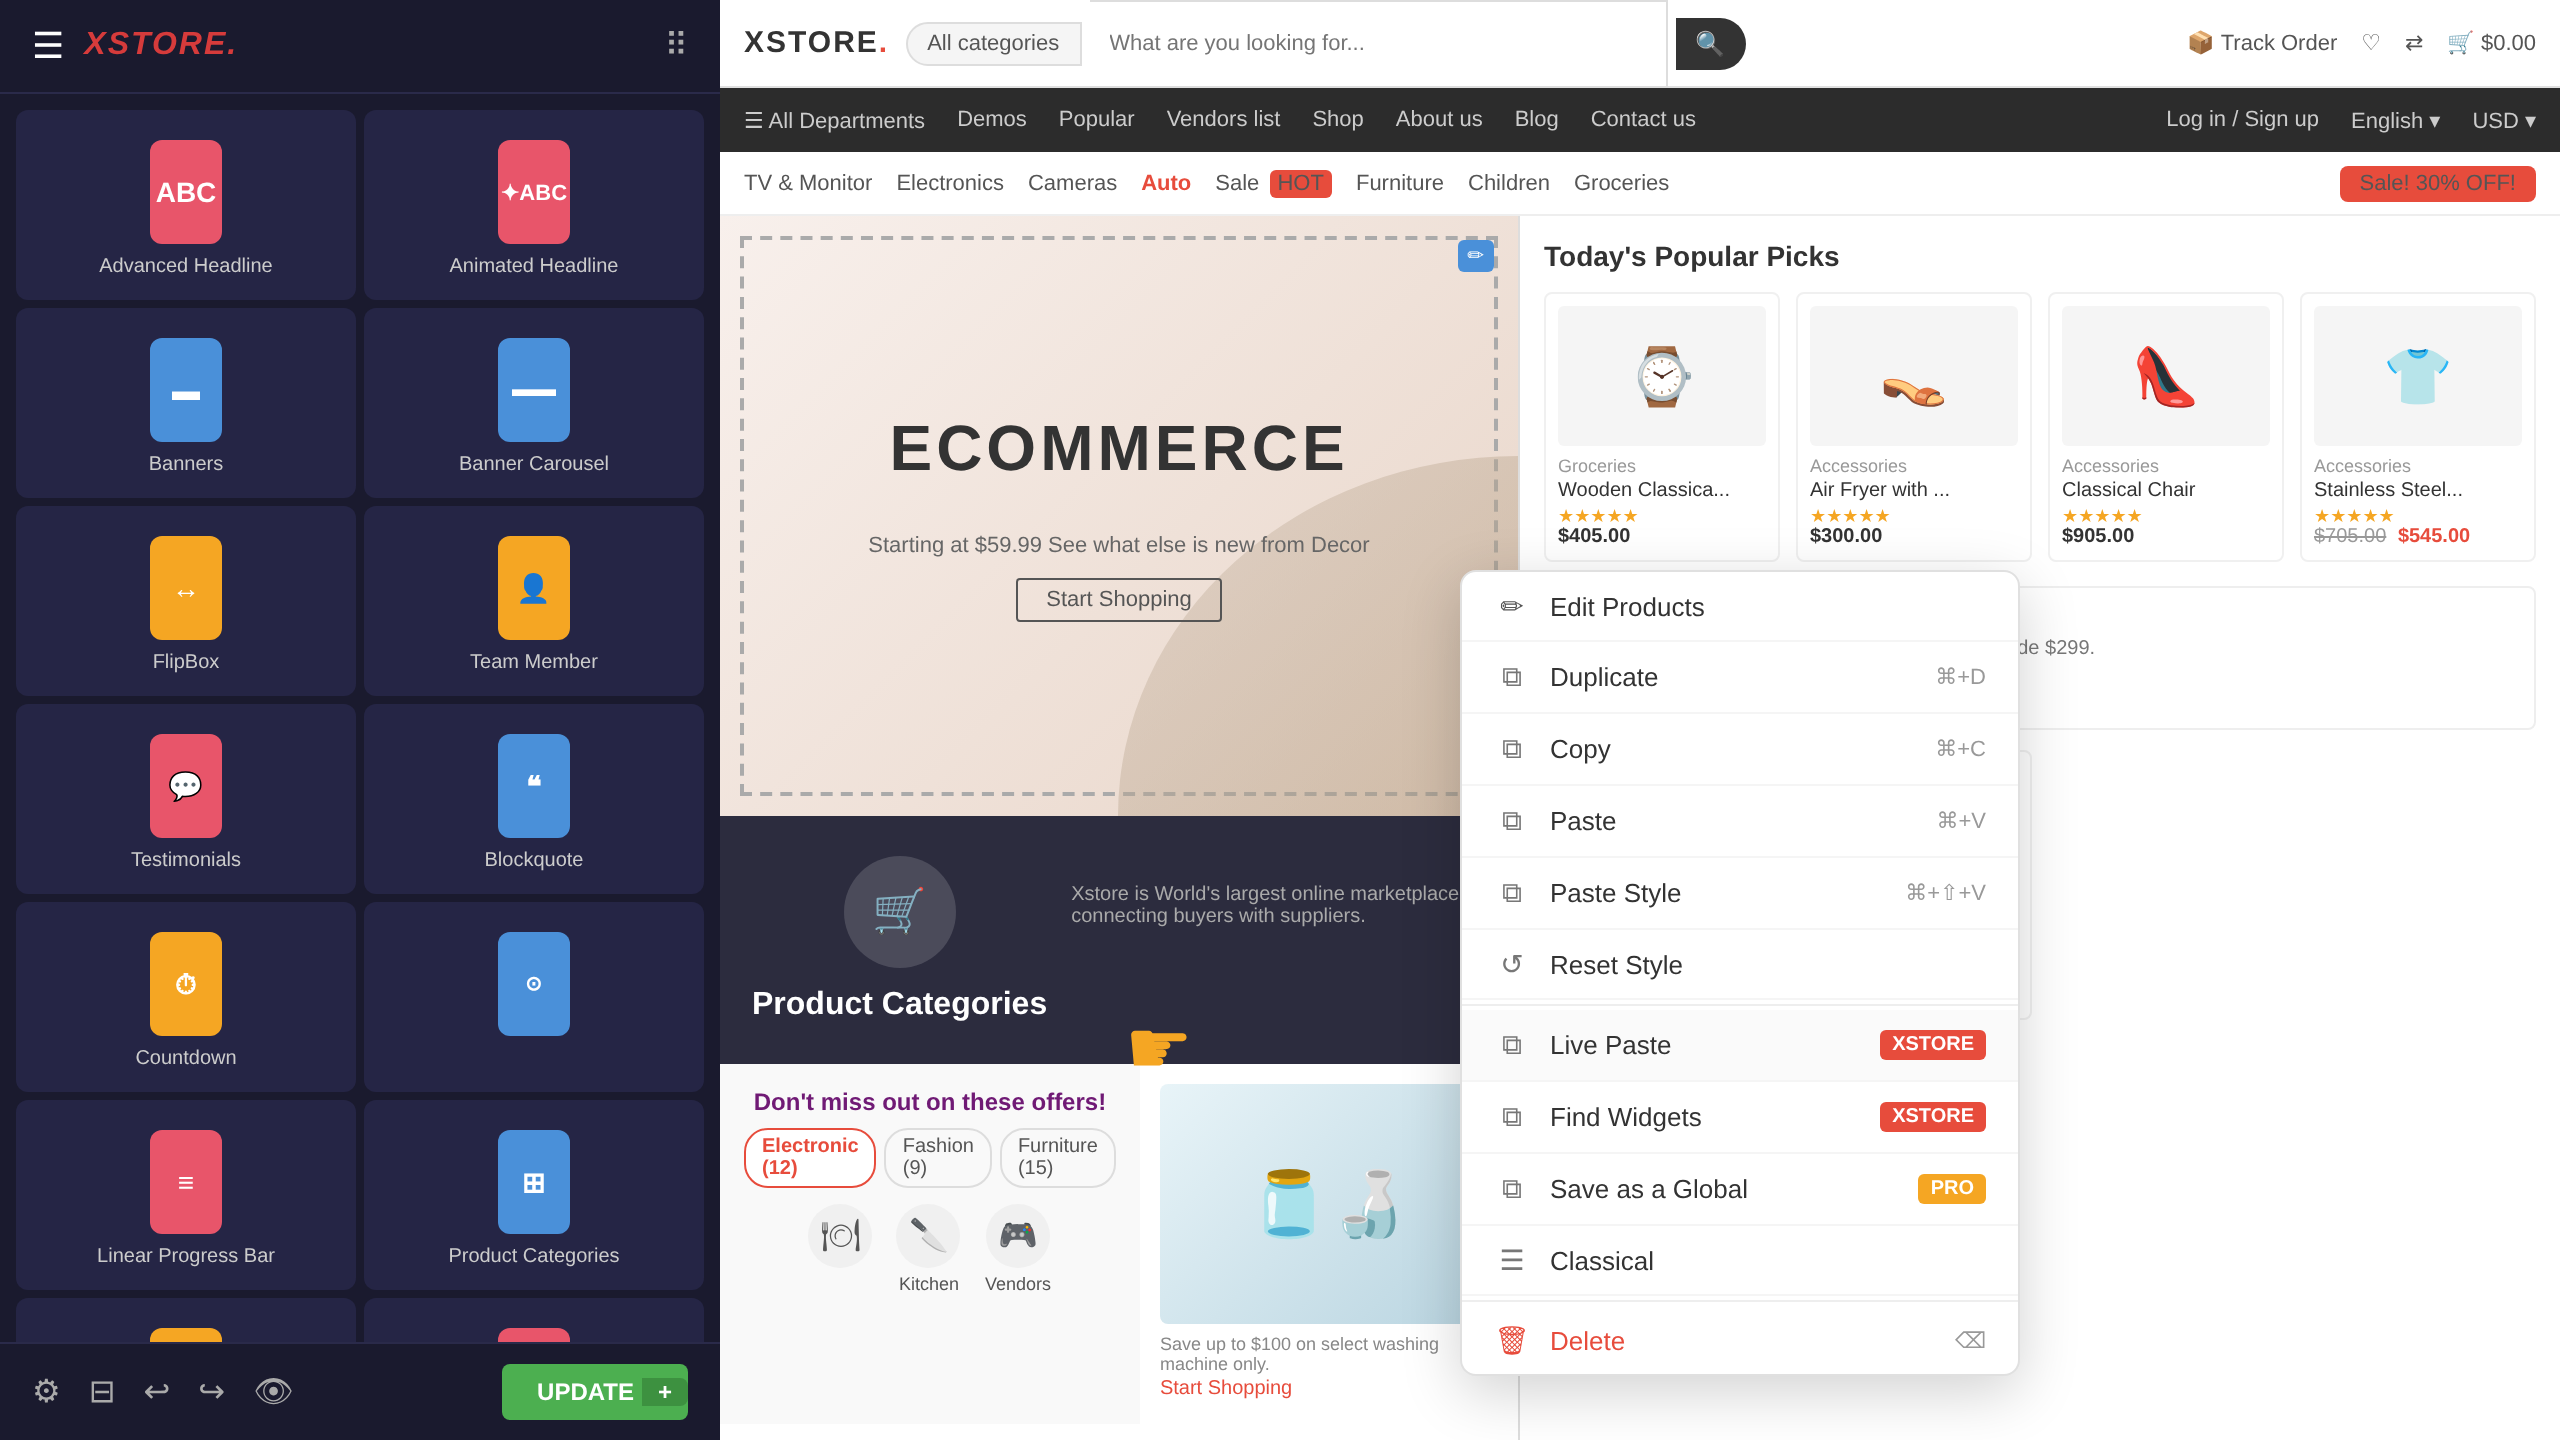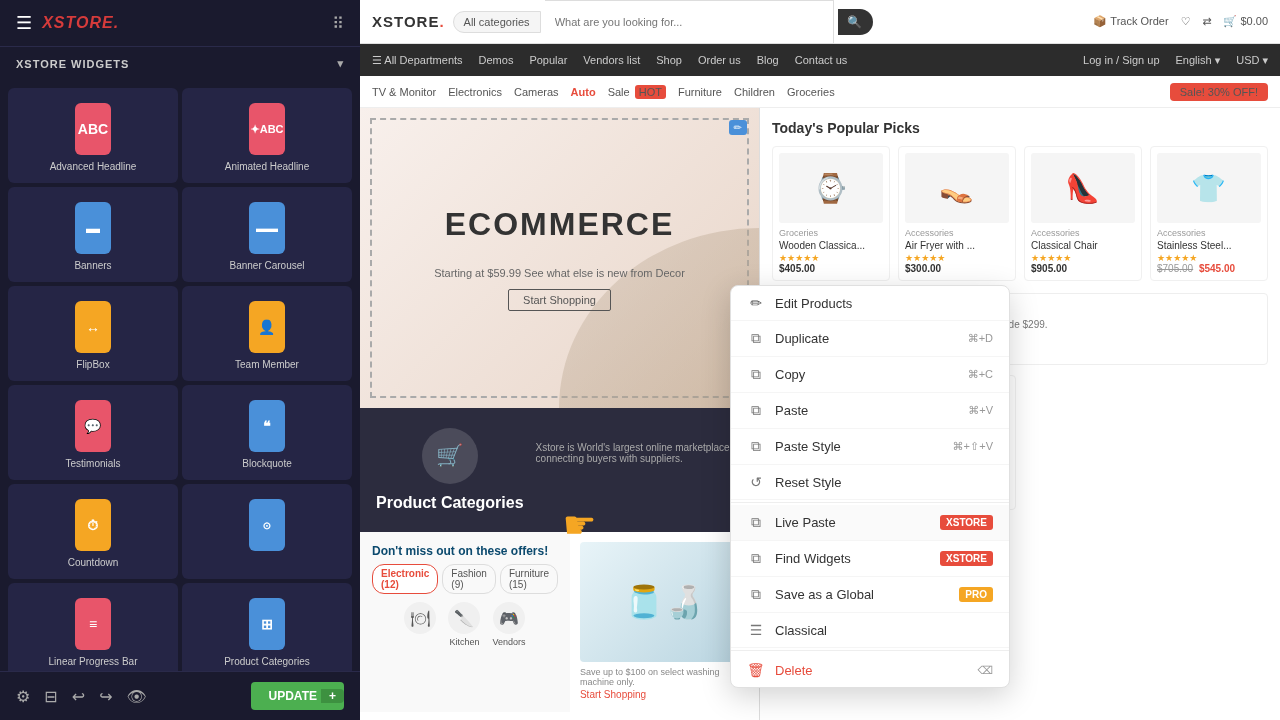--- a/index.html
+++ b/index.html
@@ -359,21 +359,21 @@
     }
     .k-icon-img {
       width: 32px; height: 32px;
       background: #f0f0f0;
       border-radius: 50%;
       display: flex; align-items: center; justify-content: center;
       font-size: 16px;
     }
 
     .offers-title {
-      font-size: 12px; font-weight: bold; color: #0c4a6e; margin-bottom: 6px;
+      font-size: 12px; font-weight: bold; color: #701a75; text-align: center; margin-bottom: 6px;
     }
 
     .bottom-product-img {
       width: 100%;
       height: 120px;
       background: linear-gradient(135deg, #e8f4f8 0%, #b8d4e0 100%);
       border-radius: 4px;
       display: flex; align-items: center; justify-content: center;
       font-size: 24px;
       overflow: hidden;
@@ -486,24 +486,20 @@
 <body>
 
 <div class="left-panel">
   <div class="left-header">
     <div class="left-header-left">
       <span class="hamburger">☰</span>
       <span class="elementor-logo" style="color:#d63b3b;font-size:16px;font-style:italic;font-weight:900;">XSTORE.</span>
     </div>
     <span class="grid-icon">⠿</span>
   </div>
-  <div class="widgets-header">
-    <span>XSTORE WIDGETS</span>
-    <span class="chevron-icon">▾</span>
-  </div>
   <div class="widgets-grid">
 
     <div class="widget-item">
       <div class="widget-icon pink">ABC</div>
       <span class="widget-label">Advanced Headline</span>
     </div>
     <div class="widget-item">
       <div class="widget-icon pink" style="font-size:11px;">✦ABC</div>
       <span class="widget-label">Animated Headline</span>
     </div>
@@ -593,21 +589,21 @@
       <span>🛒 $0.00</span>
     </div>
   </div>
 
   <div class="xstore-nav">
     <a>☰ All Departments</a>
     <a>Demos</a>
     <a>Popular</a>
     <a>Vendors list</a>
     <a>Shop</a>
-    <a>Order us</a>
+    <a>About us</a>
     <a>Blog</a>
     <a>Contact us</a>
     <a style="margin-left:auto;">Log in / Sign up</a>
     <a>English ▾</a>
     <a>USD ▾</a>
   </div>
 
   <div class="xstore-cats">
     <span>TV &amp; Monitor</span>
     <span>Electronics</span>

